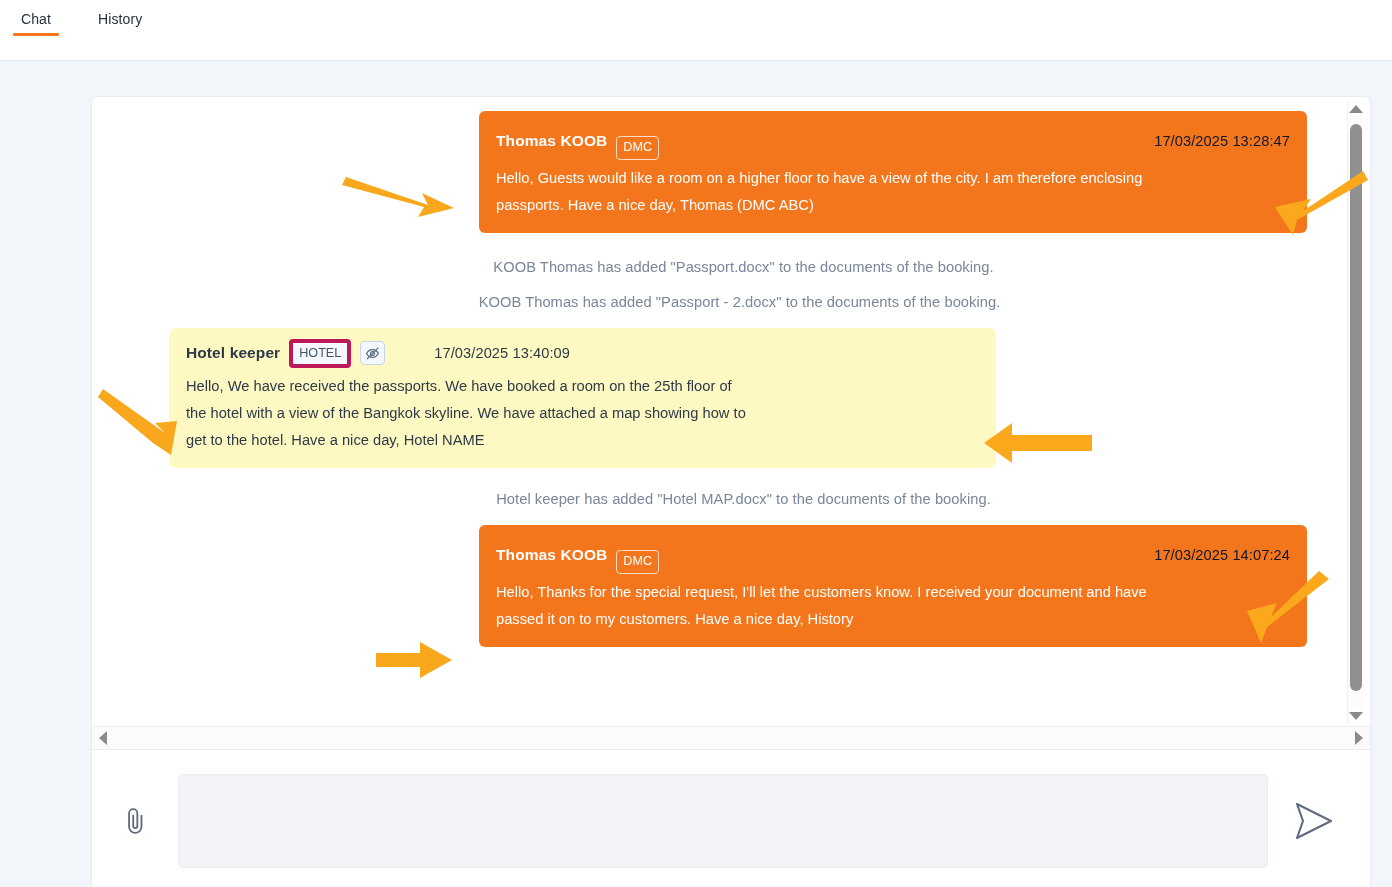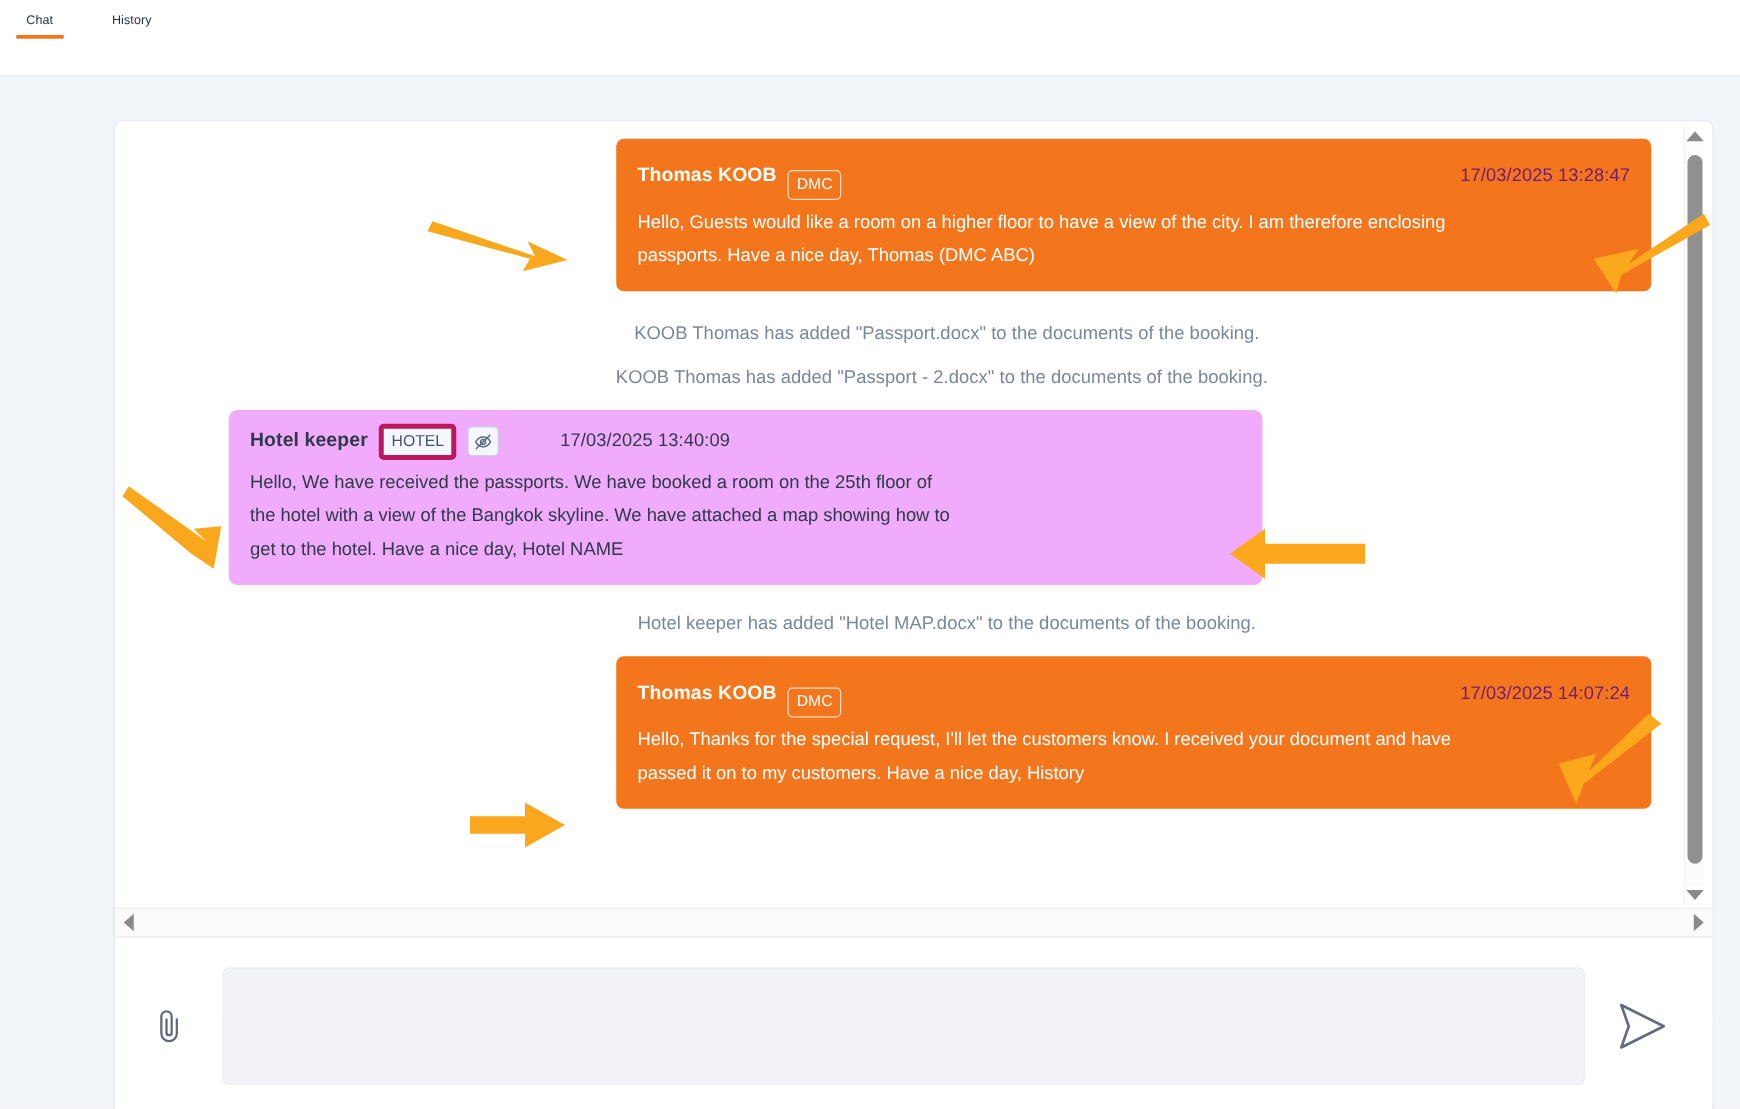--- a/index.html
+++ b/index.html
@@ -17,21 +17,21 @@
     height: 61px;
     background: #ffffff;
     border-bottom: 1px solid #e3e8ee;
     display: flex;
     align-items: flex-start;
     padding: 6px 0 0 11px;
   }
   .tab {
     position: relative;
     padding: 5px 10px 9px 10px;
-    font-size: 10px;
+    font-size: 14px;
     color: #25313f;
     cursor: pointer;
     letter-spacing: .1px;
   }
   .tab.active { font-weight: 400; }
   .tab.active::after {
     content: "";
     position: absolute;
     left: 2px; right: 2px; bottom: 0;
     height: 3px;
@@ -56,21 +56,21 @@
     height: 795px;
     background: #ffffff;
     border: 1px solid #e7ecf1;
     border-radius: 7px;
     box-shadow: 0 1px 2px rgba(23,43,77,.04);
     overflow: hidden;
   }
 
   .messages-viewport {
     position: absolute;
-    left: 14px; top: 0;
+    left: 0; top: 0;
     width: 1280px;
     height: 629px;
     overflow: hidden;
   }
   .messages {
     padding: 14px 62px 10px 77px;
   }
 
   
   .row { display: flex; }
@@ -82,21 +82,21 @@
     padding: 11px 17px 14px 17px;
     position: relative;
   }
   .bubble.out {
     background: #f4761c;
     color: #ffffff;
     width: 828px;
     margin-right: 3px;
   }
   .bubble.in {
-    background: #f0abfc;
+    background: #fef9c3;
     color: #2e3a48;
     width: 827px;
     margin-left: 0px;
     border-radius: 7px;
   }
 
   .bubble-head {
     display: flex;
     align-items: center;
     gap: 9px;
@@ -133,21 +133,21 @@
     background: #f4f8fe;
     display: flex; align-items: center; justify-content: center;
     cursor: pointer;
   }
   .timestamp {
     margin-left: auto;
     font-size: 14.6px;
     white-space: nowrap;
     letter-spacing: .1px;
   }
-  .bubble.out .timestamp { color: #701a75; }
+  .bubble.out .timestamp { color: #0f172a; }
   .bubble.in  .timestamp { color: #2e3a48; margin-left: 40px; }
 
   .body-text {
     font-size: 14.7px;
     line-height: 27px;
     max-width: 660px;
   }
   .bubble.in .body-text { max-width: 560px; color: #2e3a48; }
 
   

